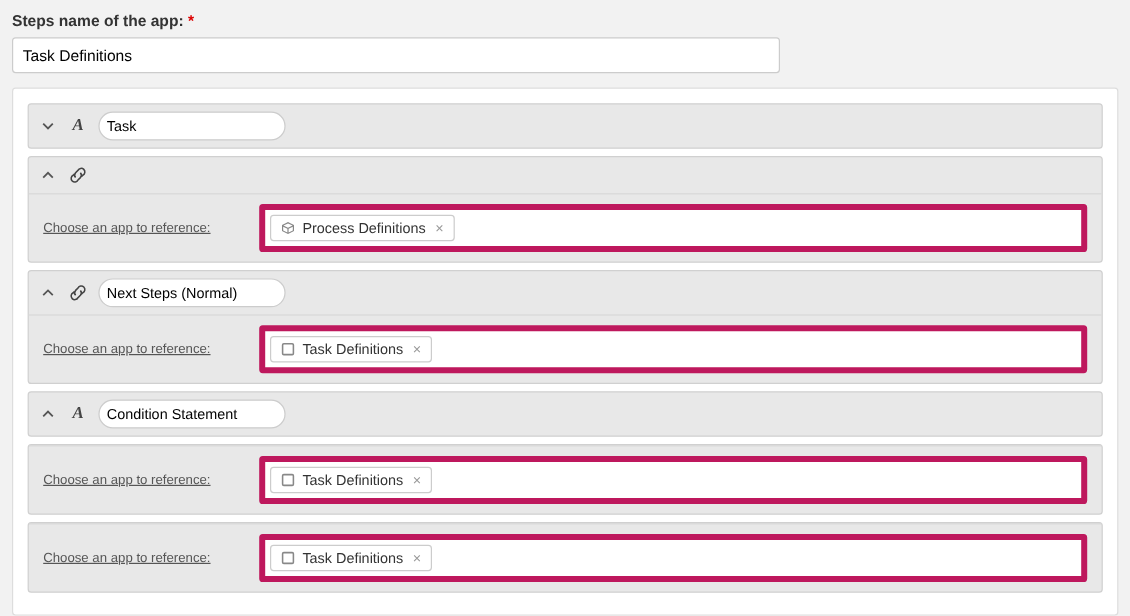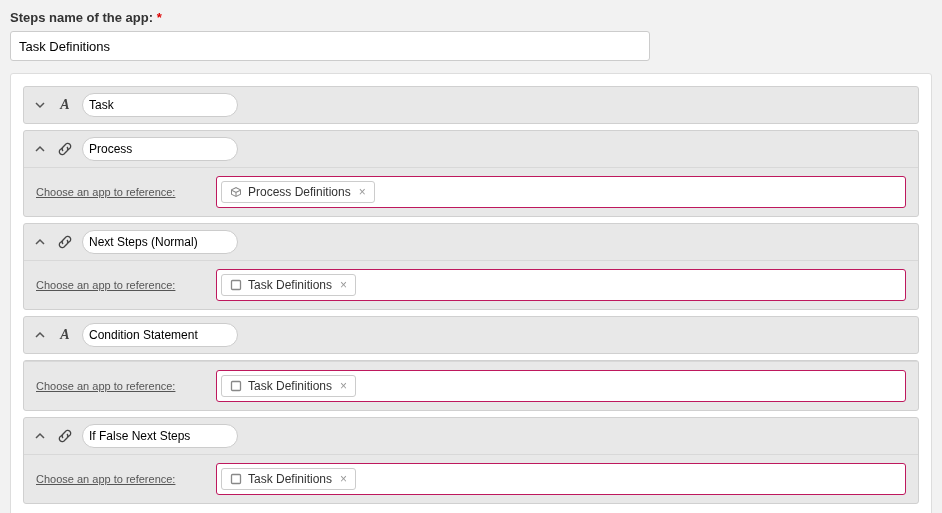--- a/index.html
+++ b/index.html
@@ -88,21 +88,21 @@
       font-size: 11px;
       color: #555;
       width: 170px;
       flex-shrink: 0;
       text-decoration: underline;
     }
     .ref-box {
       flex: 1;
       min-height: 32px;
       background: #fff;
-      border: 1px solid #be185d;
+      border: 5px solid #be185d;
       border-radius: 3px;
       padding: 4px;
       display: flex;
       align-items: center;
     }
     .ref-chip {
       display: inline-flex;
       align-items: center;
       gap: 6px;
       background: #fff;
@@ -158,21 +158,20 @@
       <span class="chevron">
         <svg viewBox="0 0 12 12">
             <path d="M2 8l4-4 4 4" fill="none" stroke="currentColor" stroke-width="1.5"></path>
           </svg>
       </span>
       <span class="type-icon link">
         <svg viewBox="0 0 16 16">
             <path d="M6 10a3 3 0 010-4l2-2a3 3 0 114 4l-1 1M10 6a3 3 0 010 4l-2 2a3 3 0 11-4-4l1-1" fill="none" stroke="currentColor" stroke-width="1.3"></path>
           </svg>
       </span>
-      <input class="field-name-input" type="text" value="Process" style="">
     </div>
     <div class="ref-row">
       <span class="ref-label">Choose an app to reference:</span>
       <div class="ref-box">
         <span class="ref-chip">
           <span class="ref-chip-icon">
             <svg viewBox="0 0 12 12">
                 <path d="M6 1l5 2.5v5L6 11 1 8.5v-5L6 1zm0 1.2L2.2 4 6 5.8 9.8 4 6 2.2zM2 5v3l3.5 1.7V6.7L2 5zm8 0L6.5 6.7v3L10 8V5z" fill="#888"></path>
               </svg>
           </span>
@@ -236,33 +235,20 @@
               </svg>
           </span>
           <span>Task Definitions</span>
           <span class="ref-chip-remove">×</span>
         </span>
       </div>
     </div>
   </div>
 
   <div class="field-block">
-    <div class="field-header">
-      <span class="chevron">
-        <svg viewBox="0 0 12 12">
-            <path d="M2 8l4-4 4 4" fill="none" stroke="currentColor" stroke-width="1.5"></path>
-          </svg>
-      </span>
-      <span class="type-icon link">
-        <svg viewBox="0 0 16 16">
-            <path d="M6 10a3 3 0 010-4l2-2a3 3 0 114 4l-1 1M10 6a3 3 0 010 4l-2 2a3 3 0 11-4-4l1-1" fill="none" stroke="currentColor" stroke-width="1.3"></path>
-          </svg>
-      </span>
-      <input class="field-name-input" type="text" value="If False Next Steps" style="">
-    </div>
     <div class="ref-row">
       <span class="ref-label">Choose an app to reference:</span>
       <div class="ref-box">
         <span class="ref-chip">
           <span class="ref-chip-icon">
             <svg viewBox="0 0 12 12">
                 <rect x="1.5" y="1.5" width="9" height="9" rx="1" fill="none" stroke="#888" stroke-width="1.3"></rect>
               </svg>
           </span>
           <span>Task Definitions</span>

